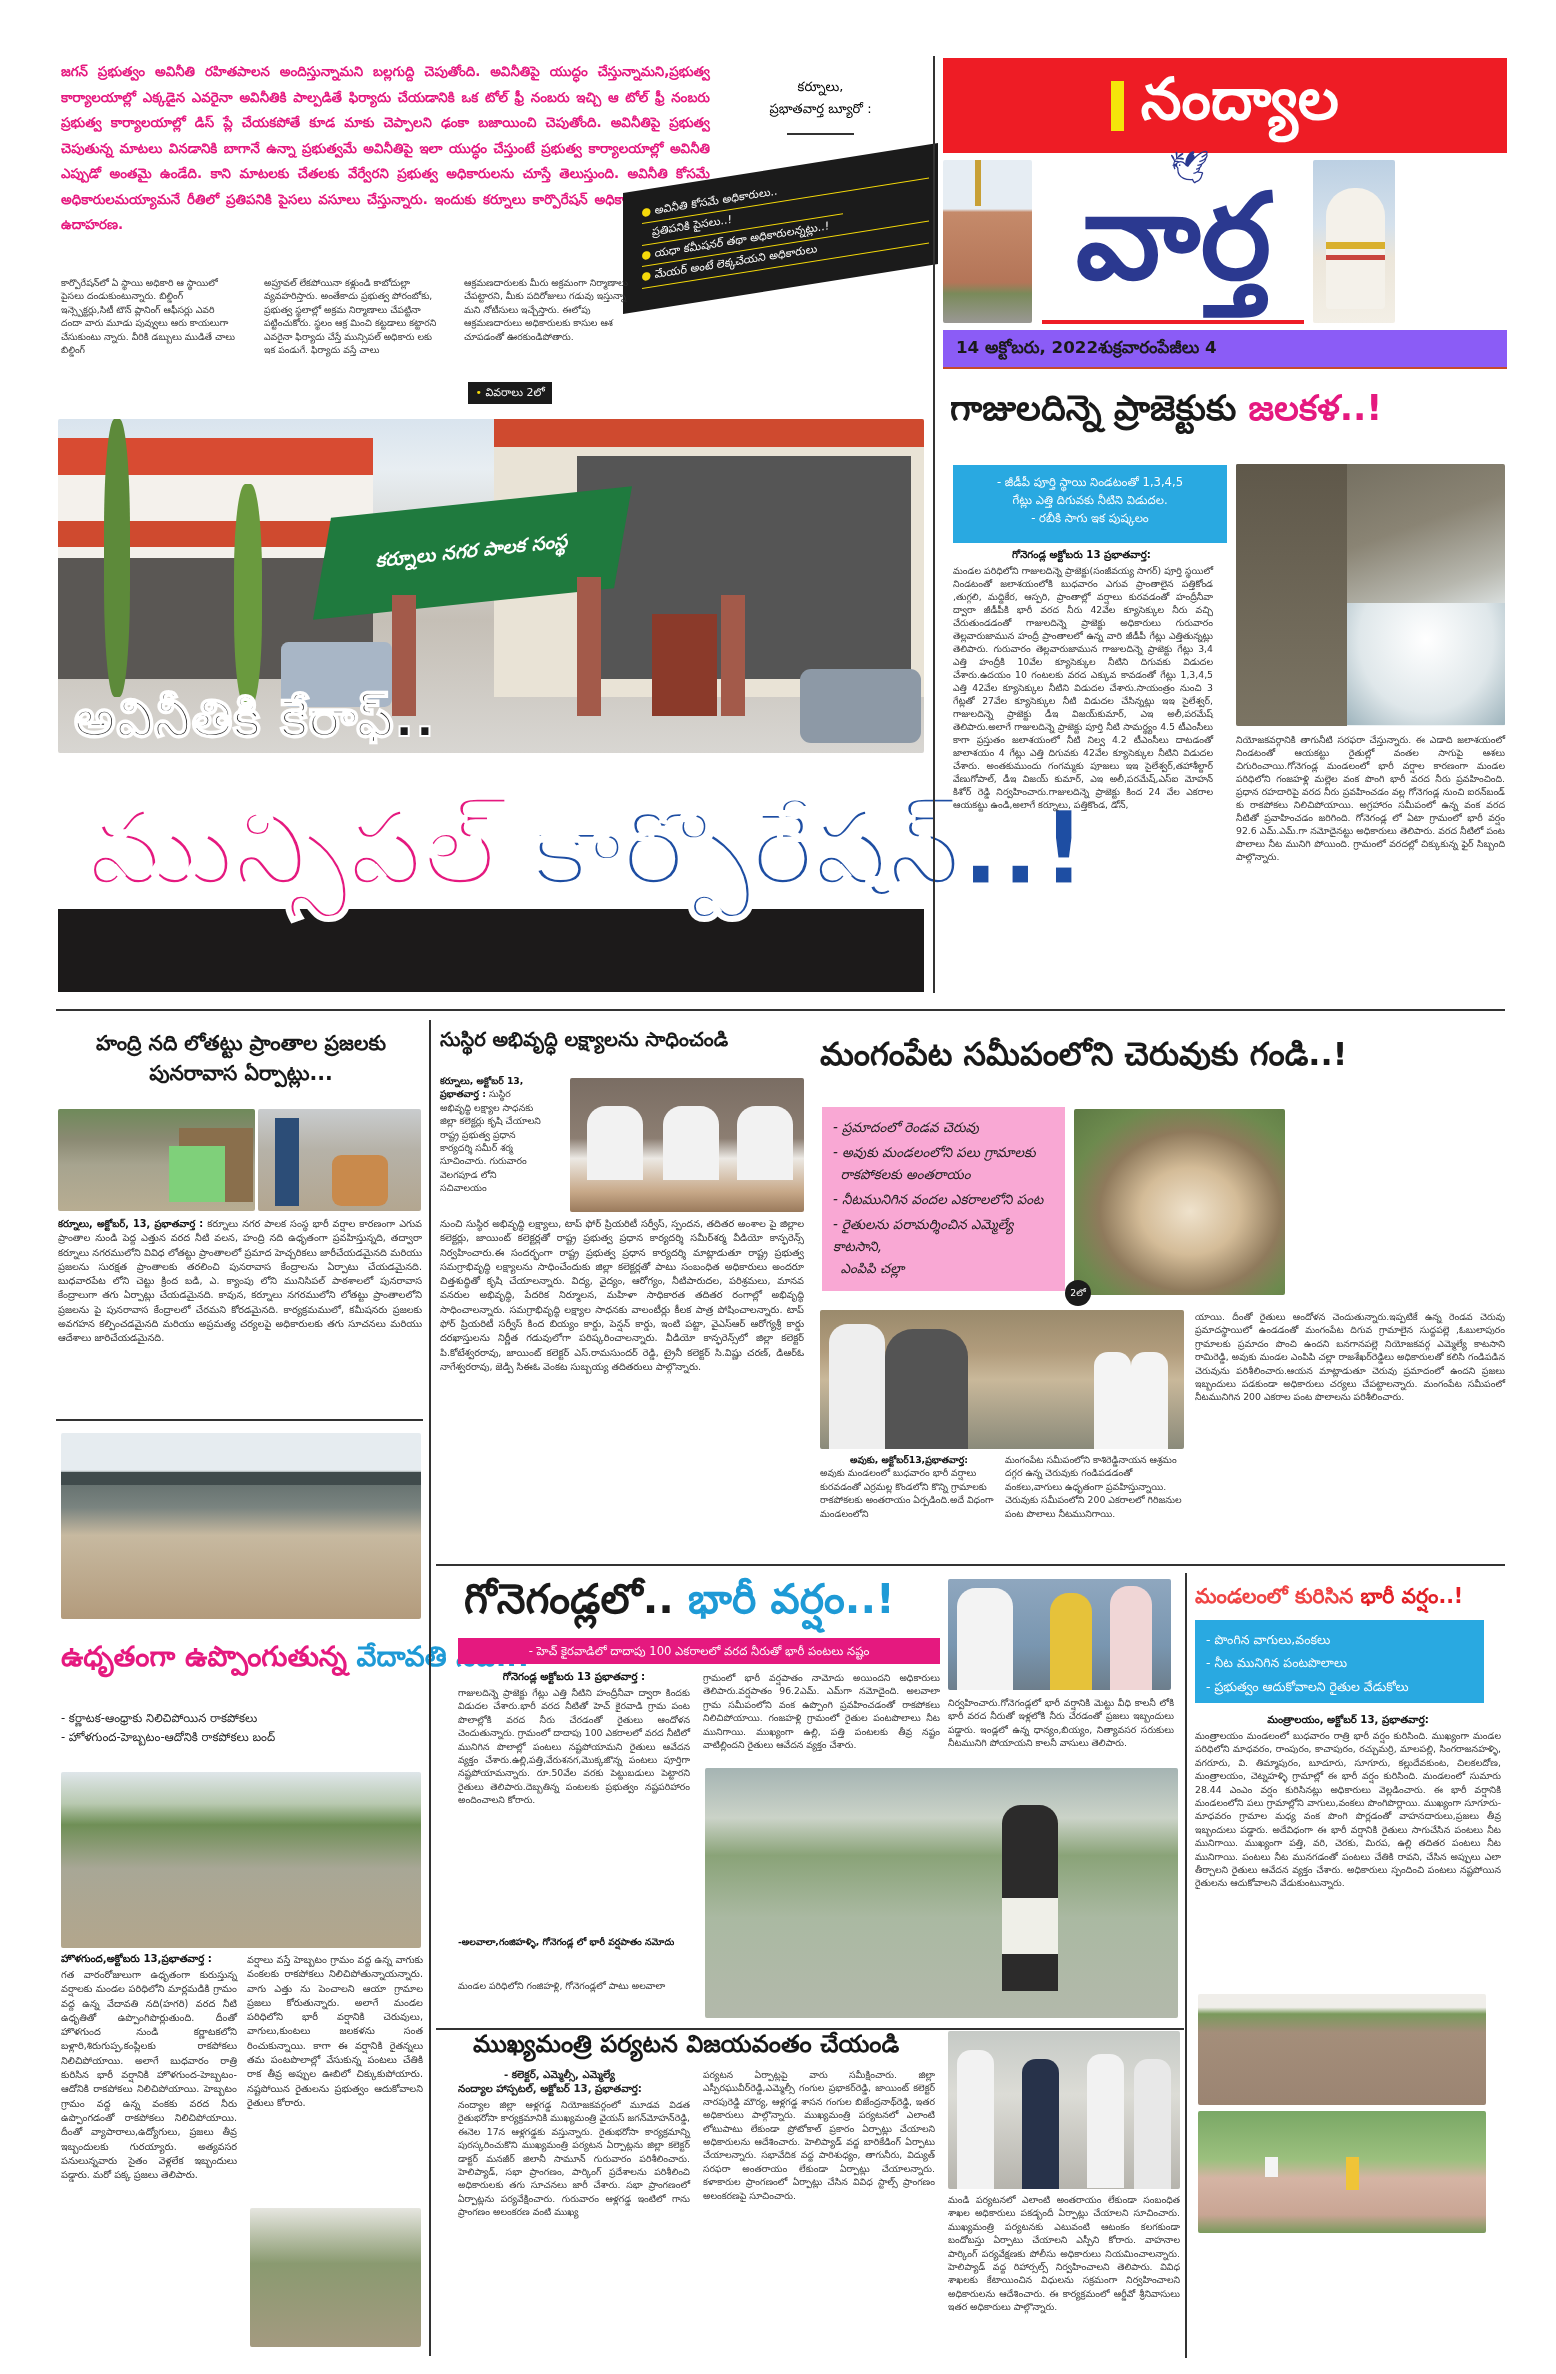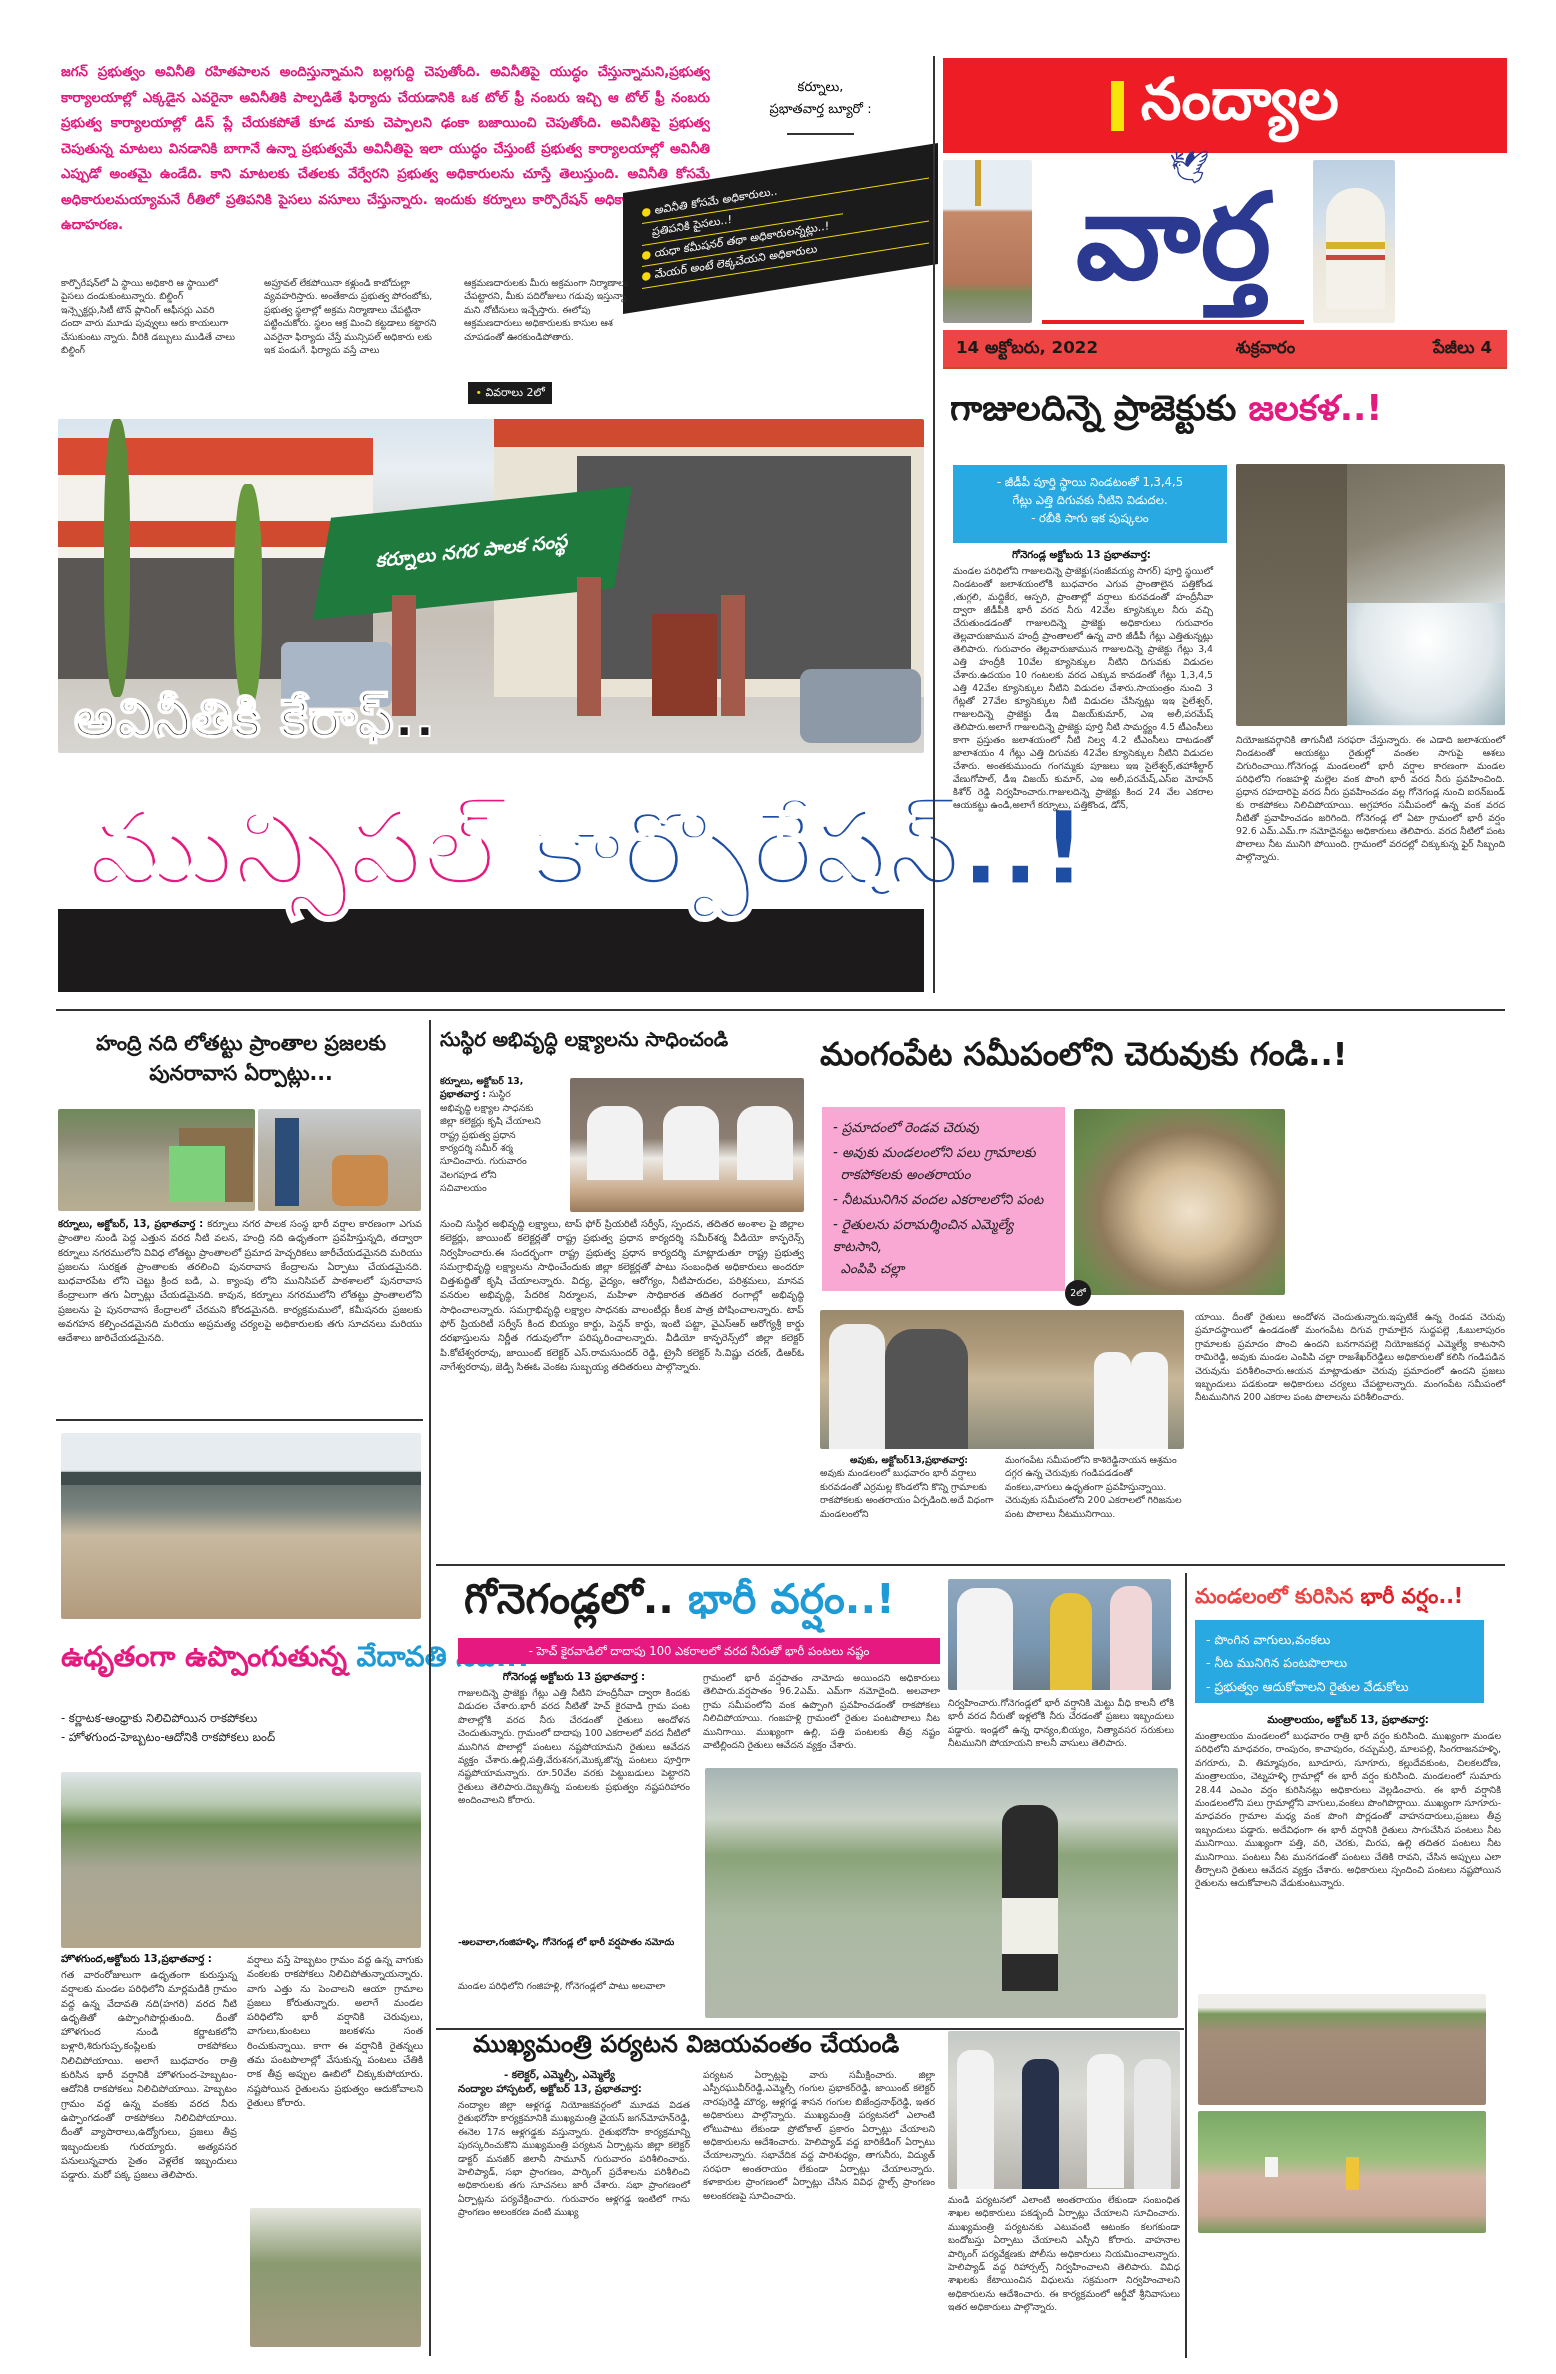--- a/index.html
+++ b/index.html
@@ -90,21 +90,21 @@
 <div class="abs" style="left:1169px; top:148px; font-size:32px; color:#2b3990;">🕊</div>
 <div class="abs" style="left:1039px; top:158px; width:269px; text-align:center; font-size:119px; font-weight:bold; color:#2b3990; line-height:158px;">వార్త</div>
 <div class="abs" style="left:1042px; top:320px; width:262px; height:3.7px; background:#ee1c25;"></div>
 
 <div class="photo" style="left:1313px; top:160px; width:82px; height:163px; background:linear-gradient(180deg,#bcd0e3 0%,#d5e1ec 40%,#ece6da 60%,#f3efe6 100%);">
   <div style="position:absolute; left:13px; top:28px; width:59px; height:121px; background:#f4f1ea; border-radius:28px 28px 3.7px 3.7px;"></div>
   <div style="position:absolute; left:13px; top:82px; width:59px; height:7.4px; background:#d9b02e;"></div>
   <div style="position:absolute; left:13px; top:95px; width:59px; height:4.6px; background:#c9453e;"></div>
 </div>
 
-<div class="abs" style="left:943px; top:330px; width:564px; height:39px; background:#ef4444; border-bottom:2.8px solid #c74b2a; display:flex; align-items:center; justify-content:space-between; padding:0 15px 0 13px; font-size:16.7px; font-weight:bold; color:#1a1a1a;">
+<div class="abs" style="left:943px; top:330px; width:564px; height:39px; background:#8b5cf6; border-bottom:2.8px solid #c74b2a; display:flex; align-items:center; justify-content:flex-start; padding:0 15px 0 13px; font-size:16.7px; font-weight:bold; color:#1a1a1a;">
   <span>14 అక్టోబరు, 2022</span>
   <span>శుక్రవారం</span>
   <span>పేజీలు 4</span>
 </div>
 
 <div class="abs" style="left:950px; top:388px; font-size:35px; font-weight:bold; white-space:nowrap;">
   <span style="color:#1a1a1a;">గాజులదిన్నె ప్రాజెక్టుకు</span>
   <span style="color:#e5197f;">జలకళ..!</span>
 </div>
 

